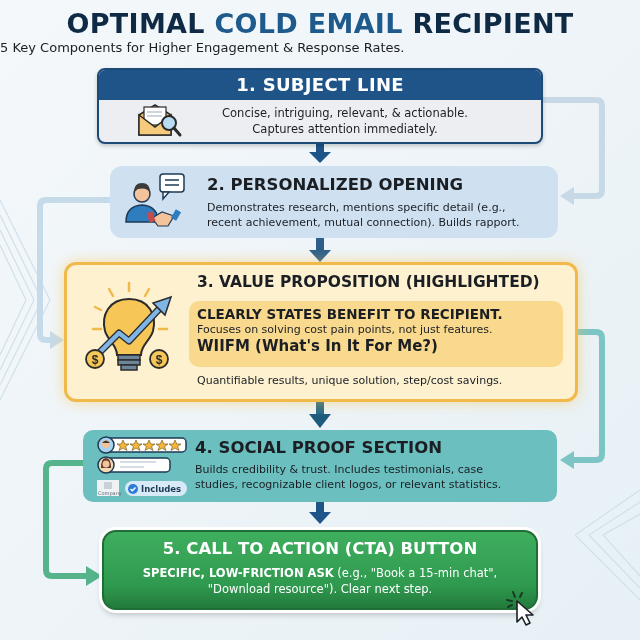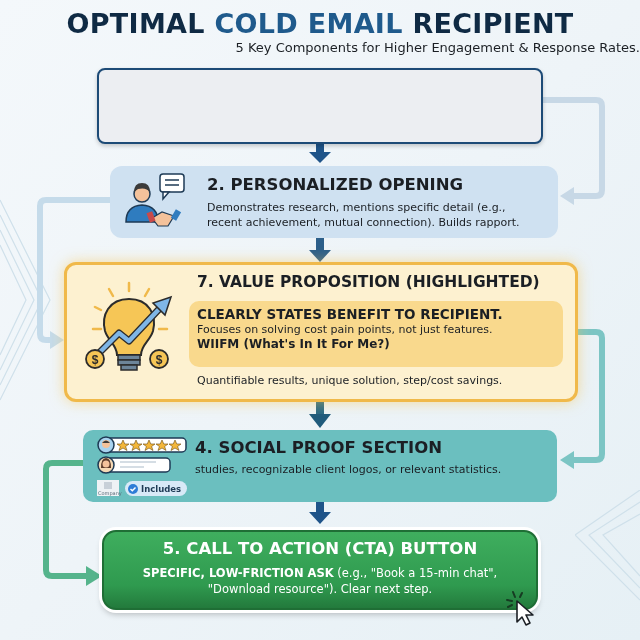--- a/index.html
+++ b/index.html
@@ -12,21 +12,21 @@
   }
   .deco { position: absolute; pointer-events: none; }
   .title {
     position: absolute; left: 0; width: 640px; top: 8px;
     text-align: center; font-weight: 900; font-size: 27px; letter-spacing: 0.3px;
     color: #0f2a44;
   }
   .title .accent { color: #1f5a8c; }
   .subtitle {
     position: absolute; left: 0; width: 640px; top: 40px;
-    text-align: right; font-size: 13px; color: #1b1f24; padding-left: 16px;
+    text-align: left; font-size: 13px; color: #1b1f24;
   }
 
   
   .box1 {
     position: absolute; left: 97px; top: 68px; width: 446px; height: 76px;
     border: 2px solid #1d4b77; border-radius: 8px; overflow: hidden;
     background: #eceef2; box-shadow: 0 2px 4px rgba(0,0,0,0.2);
   }
   .box1 .head {
     height: 30px; background: #1f5489; color: #fff; text-align: center;
@@ -55,21 +55,21 @@
     box-shadow: 0 0 14px rgba(248, 197, 80, 0.55);
   }
   .box3 .icon { position: absolute; left: 14px; top: 14px; }
   .box3 .h { position: absolute; left: 130px; top: 8px; font-weight: 700; font-size: 15.5px; }
   .box3 .inner {
     position: absolute; left: 122px; top: 36px; width: 374px; height: 66px;
     background: #f9d98d; border-radius: 10px; padding: 5px 0 0 8px;
   }
   .box3 .inner .b1 { font-weight: 700; font-size: 13.5px; }
   .box3 .inner .t1 { font-size: 11px; margin-top: 1px; }
-  .box3 .inner .b2 { font-weight: 700; font-size: 12px; margin-top: 1px; }
+  .box3 .inner .b2 { font-weight: 700; font-size: 15px; margin-top: 1px; }
   .box3 .foot { position: absolute; left: 130px; top: 109px; font-size: 11px; }
 
   
   .box4 {
     position: absolute; left: 83px; top: 430px; width: 474px; height: 72px;
     background: #6bbfbf; border-radius: 10px;
   }
   .box4 .icon { position: absolute; left: 13px; top: 4px; }
   .box4 .h { position: absolute; left: 112px; top: 8px; font-weight: 700; font-size: 16.5px; }
   .box4 .txt { position: absolute; left: 112px; top: 32px; font-size: 11px; line-height: 15px; }
@@ -133,20 +133,36 @@
   <rect x="316" y="402" width="8" height="14" fill="#2a6a85"></rect>
   <polygon points="309,414 331,414 320,428" fill="#1f5b7c"></polygon>
   <rect x="316" y="502" width="8" height="12" fill="#1f5489"></rect>
   <polygon points="309,512 331,512 320,524" fill="#1f5489"></polygon>
 </svg>
 
 <h1 class="title"><span>OPTIMAL </span><span class="accent">COLD EMAIL</span><span> RECIPIENT</span></h1>
 <div class="subtitle">5 Key Components for Higher Engagement &amp; Response Rates.</div>
 
 <section class="box1">
+  <div class="head">1. SUBJECT LINE</div>
+  <div class="body">
+    <svg class="icon" width="48" height="40" viewBox="0 0 48 40">
+      <path d="M4 14 L20 4 L36 14 V34 H4 Z" fill="#f3c06a" stroke="#2b2b2b" stroke-width="1.5"></path>
+      <rect x="9" y="6" width="22" height="18" fill="#fff" stroke="#2b2b2b" stroke-width="1.2"></rect>
+      <line x1="12" y1="11" x2="27" y2="11" stroke="#9ab" stroke-width="1.2"></line>
+      <line x1="12" y1="15" x2="27" y2="15" stroke="#9ab" stroke-width="1.2"></line>
+      <path d="M4 14 L20 26 L36 14 V34 H4 Z" fill="#f6ca7c" stroke="#2b2b2b" stroke-width="1.5"></path>
+      <circle cx="34" cy="22" r="7" fill="#b9dcf3" stroke="#2b2b2b" stroke-width="2"></circle>
+      <line x1="39" y1="27" x2="45" y2="34" stroke="#2b2b2b" stroke-width="3" stroke-linecap="round"></line>
+    </svg>
+    <div class="txt">
+      <div>Concise, intriguing, relevant, &amp; actionable.</div>
+      <div>Captures attention immediately.</div>
+    </div>
+  </div>
 </section>
 
 <section class="box2">
   <svg class="icon" width="70" height="60" viewBox="0 0 70 60">
     <rect x="38" y="2" width="24" height="18" rx="3" fill="#fff" stroke="#1e3a55" stroke-width="1.5"></rect>
     <polygon points="41,20 41,27 47,20" fill="#fff" stroke="#1e3a55" stroke-width="1.5"></polygon>
     <line x1="43" y1="8" x2="57" y2="8" stroke="#1e3a55" stroke-width="1.5"></line>
     <line x1="43" y1="13" x2="57" y2="13" stroke="#1e3a55" stroke-width="1.5"></line>
     <circle cx="20" cy="22" r="8" fill="#f4c29b" stroke="#1e3a55" stroke-width="1.5"></circle>
     <path d="M12 20 Q12 11 20 11 Q28 11 28 20 Q24 15 16 17 Z" fill="#3b3b3b"></path>
@@ -177,21 +193,21 @@
     <rect x="37" y="81" width="22" height="5" fill="#6d8599" stroke="#2b2b2b" stroke-width="1.5"></rect>
     <rect x="40" y="86" width="16" height="5" fill="#6d8599" stroke="#2b2b2b" stroke-width="1.5"></rect>
     <polyline points="14,78 38,54 48,62 80,28" fill="none" stroke="#2b2b2b" stroke-width="7" stroke-linejoin="round"></polyline>
     <polyline points="14,78 38,54 48,62 80,28" fill="none" stroke="#7fb6e6" stroke-width="4.5" stroke-linejoin="round"></polyline>
     <polygon points="90,18 72,24 84,36" fill="#7fb6e6" stroke="#2b2b2b" stroke-width="1.5"></polygon>
     <circle cx="14" cy="80" r="9" fill="#f6c656" stroke="#2b2b2b" stroke-width="1.8"></circle>
     <text x="14" y="85" text-anchor="middle" font-size="12" font-weight="700" fill="#2b2b2b" font-family="Liberation Sans, sans-serif">$</text>
     <circle cx="78" cy="80" r="9" fill="#f6c656" stroke="#2b2b2b" stroke-width="1.8"></circle>
     <text x="78" y="85" text-anchor="middle" font-size="12" font-weight="700" fill="#2b2b2b" font-family="Liberation Sans, sans-serif">$</text>
   </svg>
-  <div class="h">7. VALUE PROPOSITION (HIGHLIGHTED)</div>
+  <div class="h">3. VALUE PROPOSITION (HIGHLIGHTED)</div>
   <div class="inner">
     <div class="b1">CLEARLY STATES BENEFIT TO RECIPIENT.</div>
     <div class="t1">Focuses on solving cost pain points, not just features.</div>
     <div class="b2">WIIFM (What's In It For Me?)</div>
   </div>
   <div class="foot">Quantifiable results, unique solution, step/cost savings.</div>
 </section>
 
 <section class="box4">
   <svg class="icon" width="92" height="66" viewBox="0 0 92 66">
@@ -218,20 +234,21 @@
   <span style="position:absolute;left:15px;top:60px;font-size:5px;color:#5a6a78;">Company</span>
   <span style="position:absolute;left:42px;top:51px;height:15px;padding:0 6px 0 3px;border-radius:8px;background:#d8e9f7;display:flex;align-items:center;gap:3px;">
     <svg width="10" height="10" viewBox="0 0 10 10">
         <circle cx="5" cy="5" r="5" fill="#2f7cd6"></circle>
         <polyline points="2.5,5 4.3,6.8 7.5,3.4" fill="none" stroke="#fff" stroke-width="1.4"></polyline>
       </svg>
     <span style="font-size:8.5px;font-weight:700;color:#1e3a55;">Includes</span>
   </span>
   <div class="h">4. SOCIAL PROOF SECTION</div>
   <div class="txt">
+    <div>Builds credibility &amp; trust. Includes testimonials, case</div>
     <div>studies, recognizable client logos, or relevant statistics.</div>
   </div>
 </section>
 
 <section class="box5">
   <div class="h">5. CALL TO ACTION (CTA) BUTTON</div>
   <div class="txt">
     <div><b>SPECIFIC, LOW-FRICTION ASK</b><span> (e.g., "Book a 15-min chat",</span></div>
     <div>"Download resource"). Clear next step.</div>
   </div>

